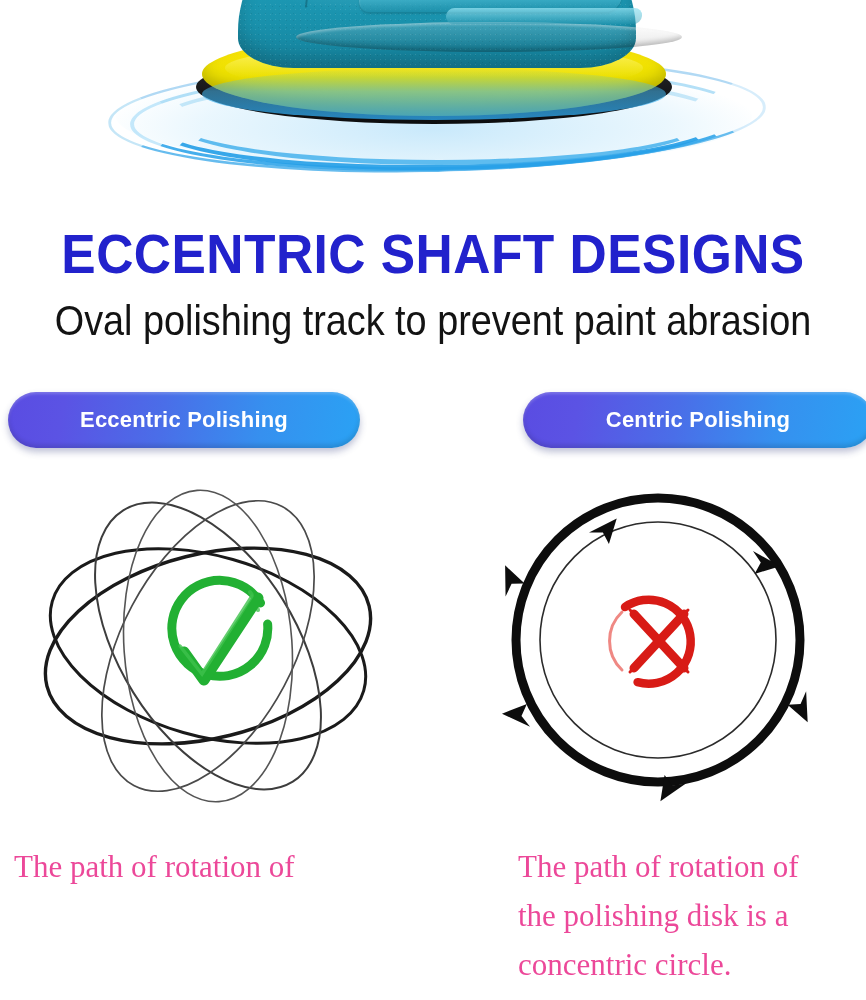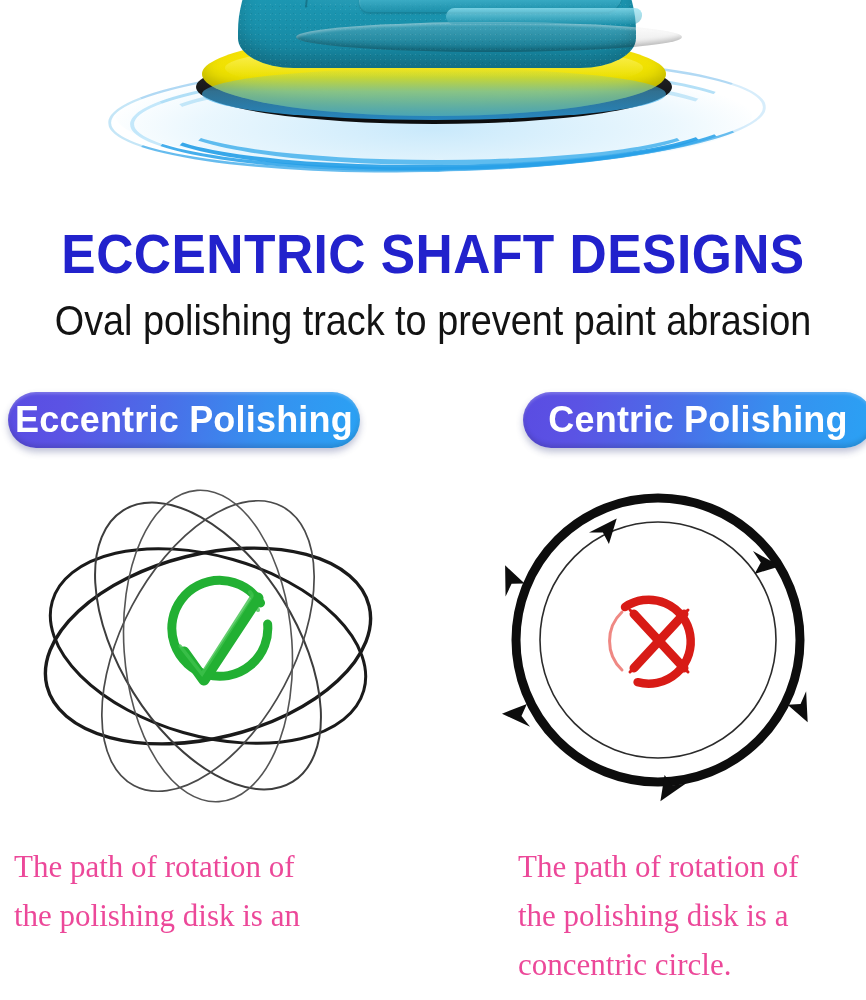--- a/index.html
+++ b/index.html
@@ -218,21 +218,21 @@
     background: linear-gradient(100deg, #5a4ce2 0%, #5b53e4 16%, #4a6ee8 44%, #3690ef 72%, #2aa2f4 100%);
     box-shadow: 0 4px 7px rgba(40,50,120,.30), inset 0 -3px 5px rgba(0,0,0,.14), inset 0 2px 3px rgba(255,255,255,.22);
     display: flex;
     align-items: center;
     justify-content: center;
   }
   .pill-label {
     color: #ffffff;
     font-family: "Liberation Sans Narrow", "Liberation Sans", sans-serif;
     font-weight: 700;
-    font-size: 36px;
+    font-size: 22px;
     letter-spacing: .2px;
     white-space: nowrap;
   }
   #pill-eccentric { left: 8px; width: 352px; }
   #pill-centric  { left: 523px; width: 350px; }
 
   
   .panel {
     position: absolute;
     top: 470px;
@@ -346,19 +346,18 @@
       <path d="M172 140 L 184 152" fill="none" stroke="#d81b16" stroke-width="3" stroke-linecap="round"></path>
       <path d="M230 140 L 218 152" fill="none" stroke="#d81b16" stroke-width="3" stroke-linecap="round"></path>
       <path d="M172 202 L 184 190" fill="none" stroke="#d81b16" stroke-width="3" stroke-linecap="round"></path>
       <path d="M230 202 L 218 190" fill="none" stroke="#d81b16" stroke-width="3" stroke-linecap="round"></path>
     </g>
   </svg>
 </div>
 
 <div class="caption" id="caption-left">
   <span class="caption-line">The path of rotation of</span>
-  <span class="caption-line">the polishing disk is an</span>
 </div>
 <div class="caption" id="caption-right">
   <span class="caption-line">The path of rotation of</span>
   <span class="caption-line">the polishing disk is a</span>
   <span class="caption-line">concentric circle.</span>
 </div>
 
 </body></html>

